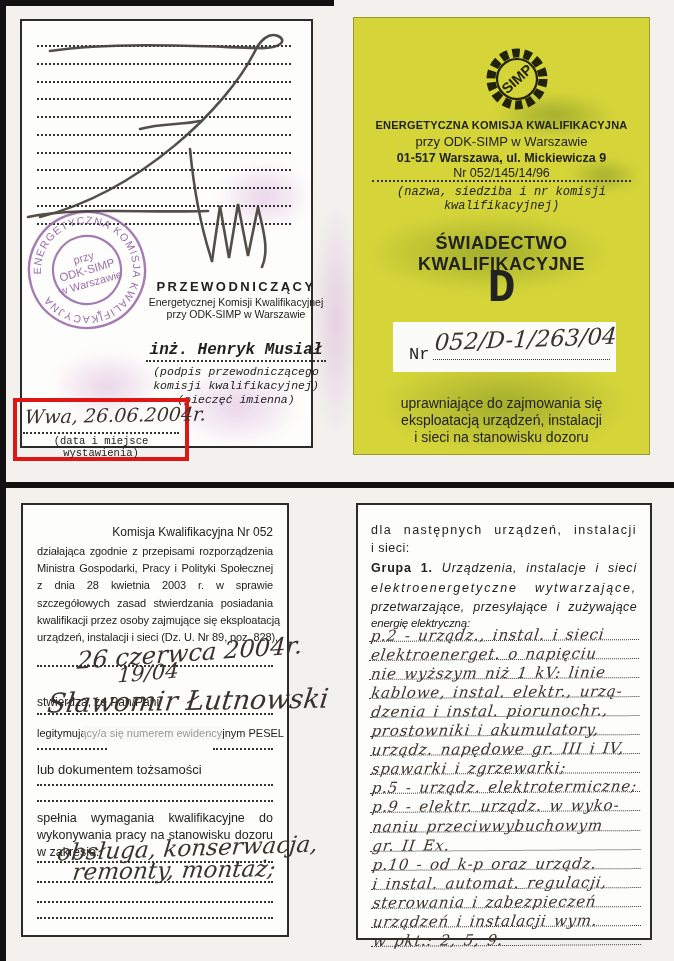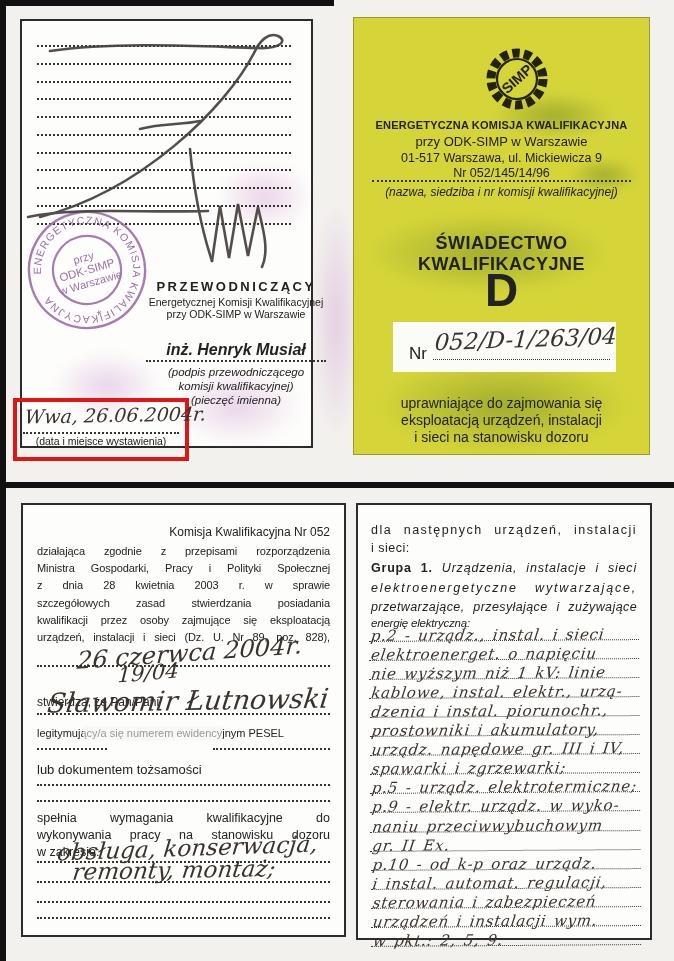--- a/index.html
+++ b/index.html
@@ -4,21 +4,21 @@
 <style>
   html,body{margin:0;padding:0;background:#e9e7e4}
   .page{position:relative;width:674px;height:961px;background:#f3f1ee;overflow:hidden;
         font-family:"Liberation Sans",sans-serif;color:#222}
   .abs{position:absolute}
   .bar{position:absolute;background:#111}
   .card{position:absolute;background:#fdfdfb;border:2px solid #2b2b2b;box-sizing:border-box}
   .yellow{background:#d5d53a;border:1px solid #99992e}
   .dots{position:absolute;height:0;border-bottom:2px dotted #333}
   .hand{position:absolute;font-family:"DejaVu Serif",serif;font-style:italic;color:#3a322c;white-space:nowrap}
-  .sc{font-family:Liberation Sans, sans-serif}
+  .sc{font-family:Liberation Mono, monospace}
   .it{font-style:italic}
   .ctr{text-align:center}
   .jl{text-align:justify;text-align-last:justify}
   .ghost{position:absolute;border-radius:50%;filter:blur(4px);pointer-events:none}
   .gy{background:radial-gradient(closest-side,rgba(120,140,35,.55),rgba(120,140,35,0))}
   .gp{background:radial-gradient(closest-side,rgba(205,150,205,.38),rgba(205,150,205,0))}
   .paraline{line-height:17.2px;font-size:11px;letter-spacing:-.1px;white-space:nowrap}
   .hwrow{position:relative;height:18.05px;border-bottom:1.5px dotted #3a3a3a}
   .hwrow .hw{position:absolute;left:2px;bottom:-4px;font-family:"DejaVu Serif",serif;font-style:italic;
              font-size:15px;letter-spacing:.8px;word-spacing:2px;color:#3b332c;white-space:nowrap;
@@ -105,21 +105,21 @@
 
     <svg class="abs" style="left:126px;top:24px" width="74" height="74" viewBox="0 0 74 74">
       <circle cx="37" cy="37" r="26" fill="none" stroke="#23230c" stroke-width="9" stroke-dasharray="7.5 4.2"></circle>
       <circle cx="37" cy="37" r="20" fill="none" stroke="#23230c" stroke-width="2.2"></circle>
       <text x="37" y="42" text-anchor="middle" font-size="14.5" font-weight="bold" font-family="Liberation Sans, sans-serif" fill="#23230c" transform="rotate(-42 37 37)">SIMP</text>
     </svg>
 
     <div class="abs ctr" style="left:8px;right:8px;top:101px">
       <div style="font-size:11px;font-weight:600;letter-spacing:.2px">ENERGETYCZNA KOMISJA KWALIFIKACYJNA</div>
       <div style="font-size:13px;font-weight:500;margin-top:3px">przy ODK-SIMP w Warszawie</div>
-      <div style="font-size:12.5px;font-weight:400;margin-top:2px">01-517 Warszawa, ul. Mickiewicza 9</div>
+      <div style="font-size:12.5px;font-weight:700;margin-top:2px">01-517 Warszawa, ul. Mickiewicza 9</div>
       <div style="font-size:12.5px;font-weight:500;margin-top:1px">Nr 052/145/14/96</div>
     </div>
     <div class="dots" style="left:18px;right:18px;top:162px"></div>
     <div class="sc it ctr abs" style="left:0;right:0;top:167px;font-size:12px">(nazwa, siedziba i nr komisji kwalifikacyjnej)</div>
 
     <div class="ctr abs" style="left:0;right:0;top:215px;font-size:18px;font-weight:bold;letter-spacing:.5px">ŚWIADECTWO KWALIFIKACYJNE</div>
     <div class="sc ctr abs" style="left:0;right:0;top:245px;font-size:46px;font-weight:bold">D</div>
 
     <div class="abs" style="left:39px;top:304px;width:223px;height:50px;background:#fbfbf8">
       <div class="sc abs" style="left:16px;bottom:8px;font-size:17px">Nr</div>
@@ -127,21 +127,21 @@
       <div class="hand" style="left:42px;top:4px;font-size:23px;transform:skewX(-6deg) rotate(-2deg)">052/D-1/263/04</div>
     </div>
 
     <div class="ctr abs" style="left:0;right:0;top:377px;font-size:14px;font-weight:normal;line-height:17px">
       <div>uprawniające do zajmowania się</div>
       <div>eksploatacją urządzeń, instalacji</div>
       <div>i sieci na stanowisku dozoru</div>
     </div>
   </div>
 
-  <div class="card" style="left:21px;top:503px;width:325px;height:434px">
+  <div class="card" style="left:21px;top:503px;width:268px;height:434px">
     <div class="abs" style="left:14px;right:14px;top:20px;text-align:right;font-size:12px;font-weight:500">Komisja Kwalifikacyjna Nr 052</div>
 
     <div class="abs" style="left:14px;right:14px;top:38px">
       <div class="paraline jl">działająca zgodnie z przepisami rozporządzenia</div>
       <div class="paraline jl">Ministra Gospodarki, Pracy i Polityki Społecznej</div>
       <div class="paraline jl">z dnia 28 kwietnia 2003 r. w sprawie</div>
       <div class="paraline jl">szczegółowych zasad stwierdzania posiadania</div>
       <div class="paraline jl">kwalifikacji przez osoby zajmujące się eksploatacją</div>
       <div class="paraline jl">urządzeń, instalacji i sieci (Dz. U. Nr 89, poz. 828),</div>
     </div>

